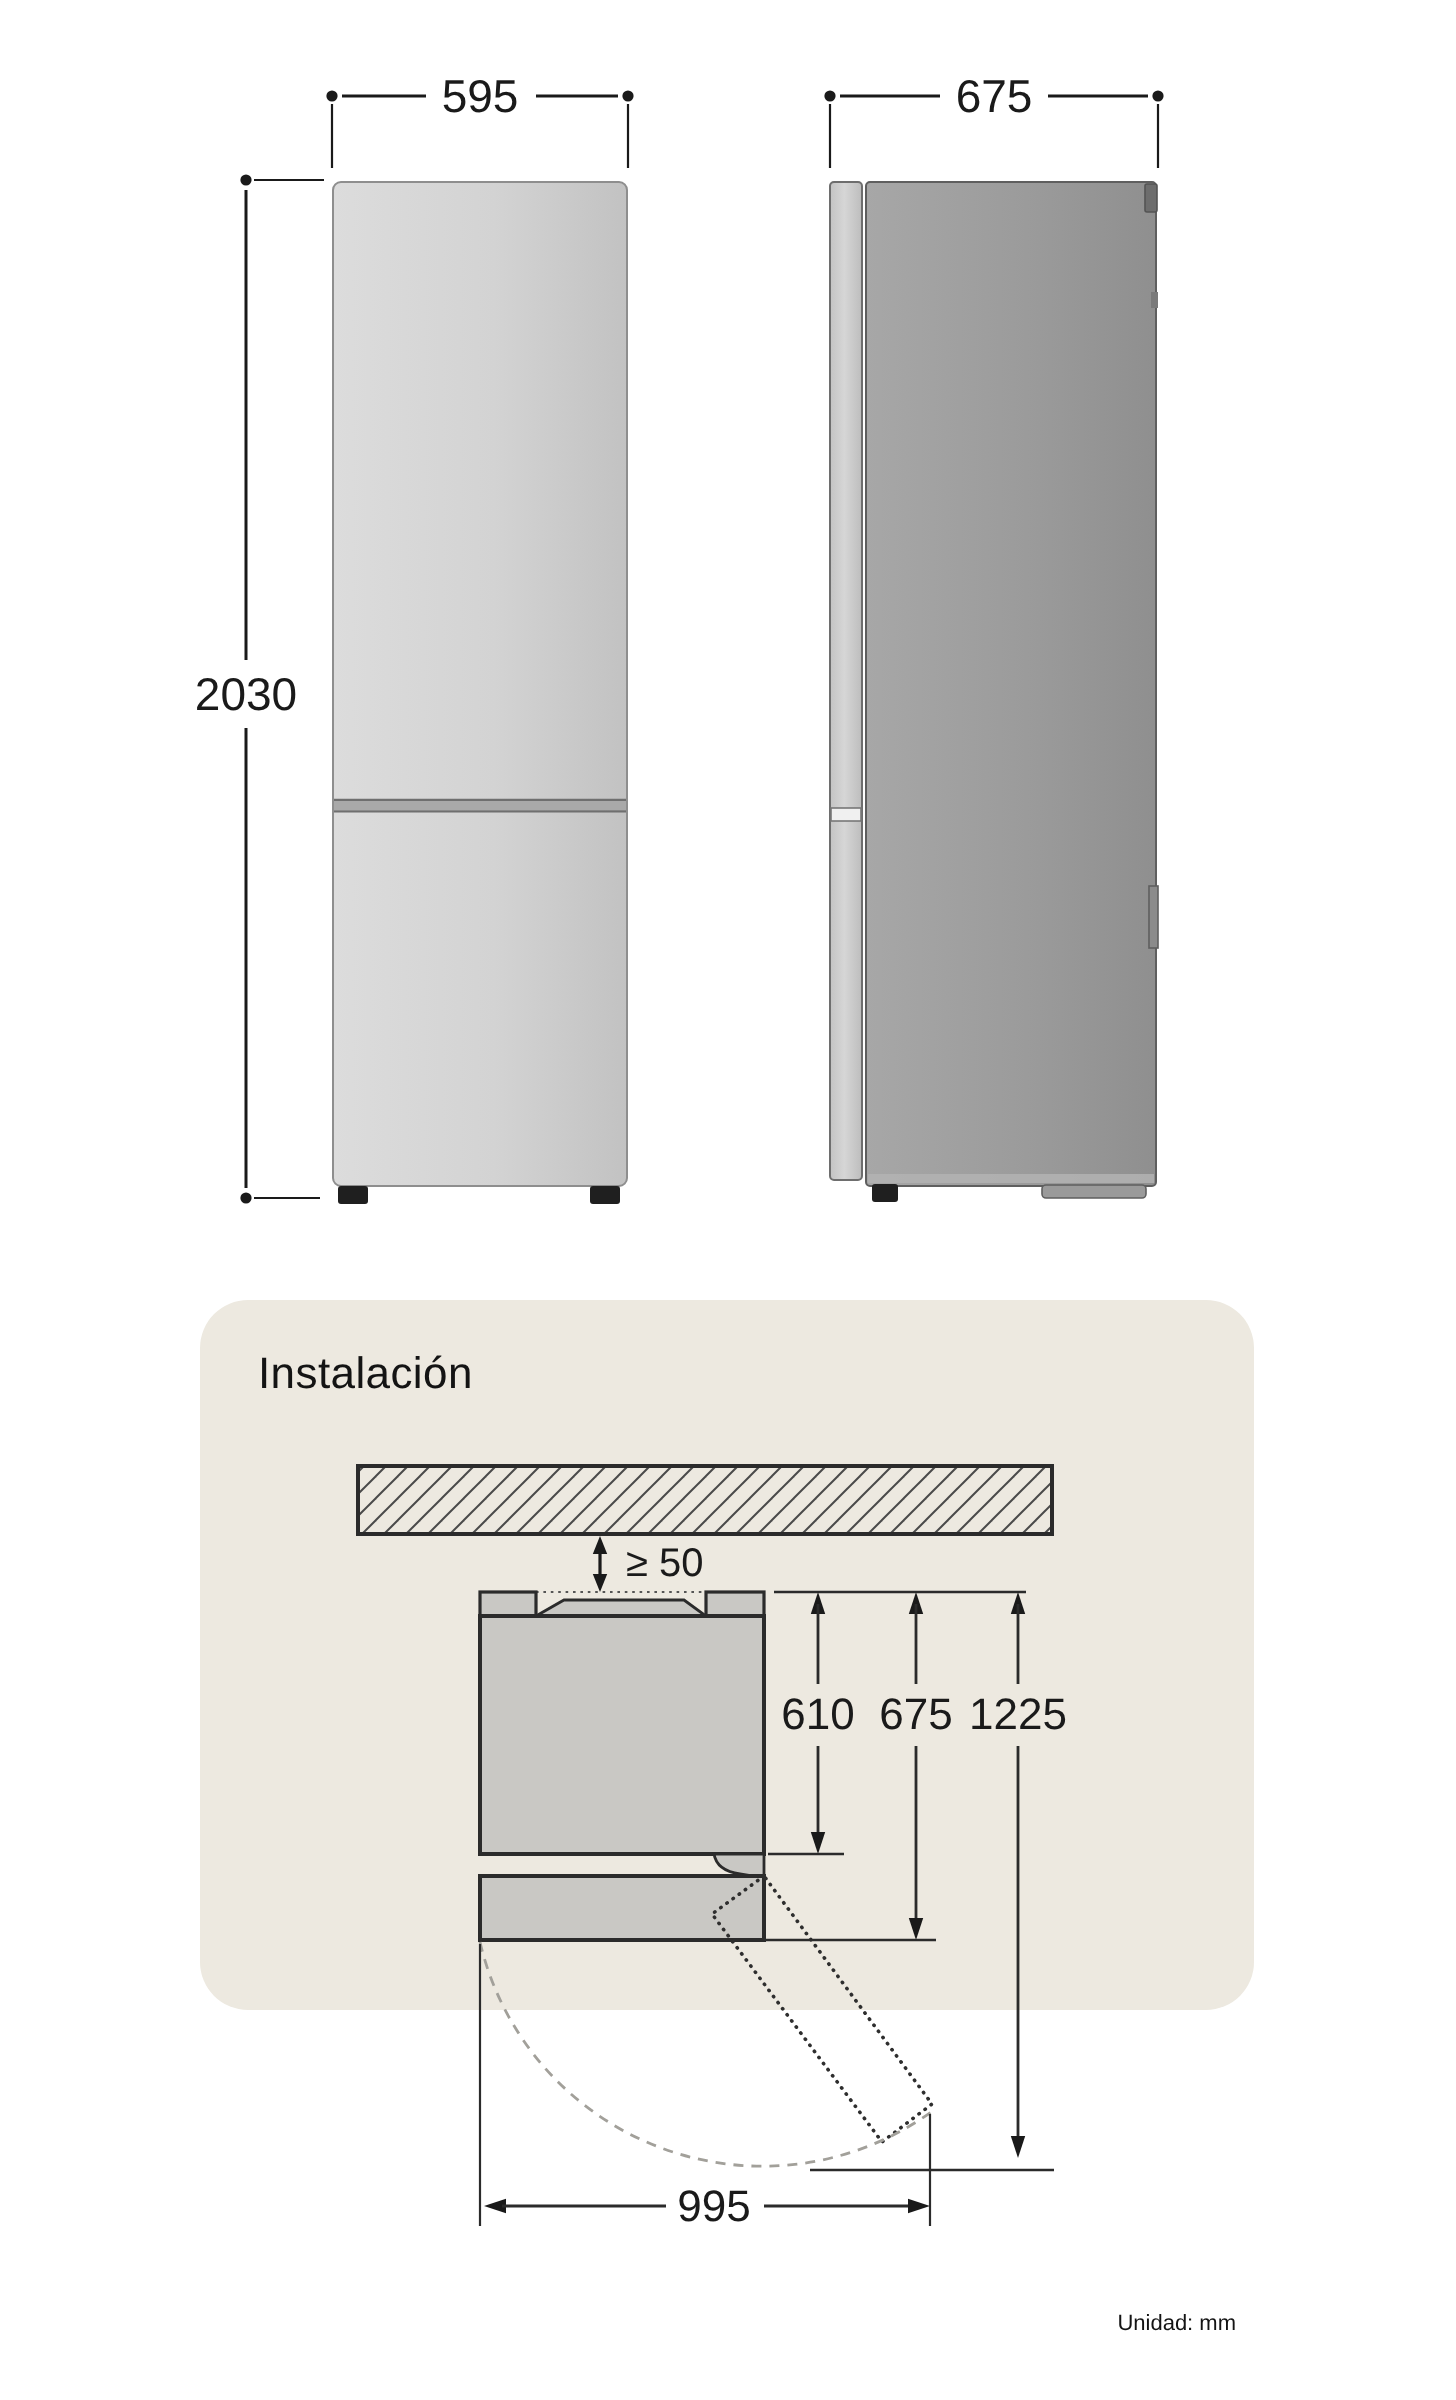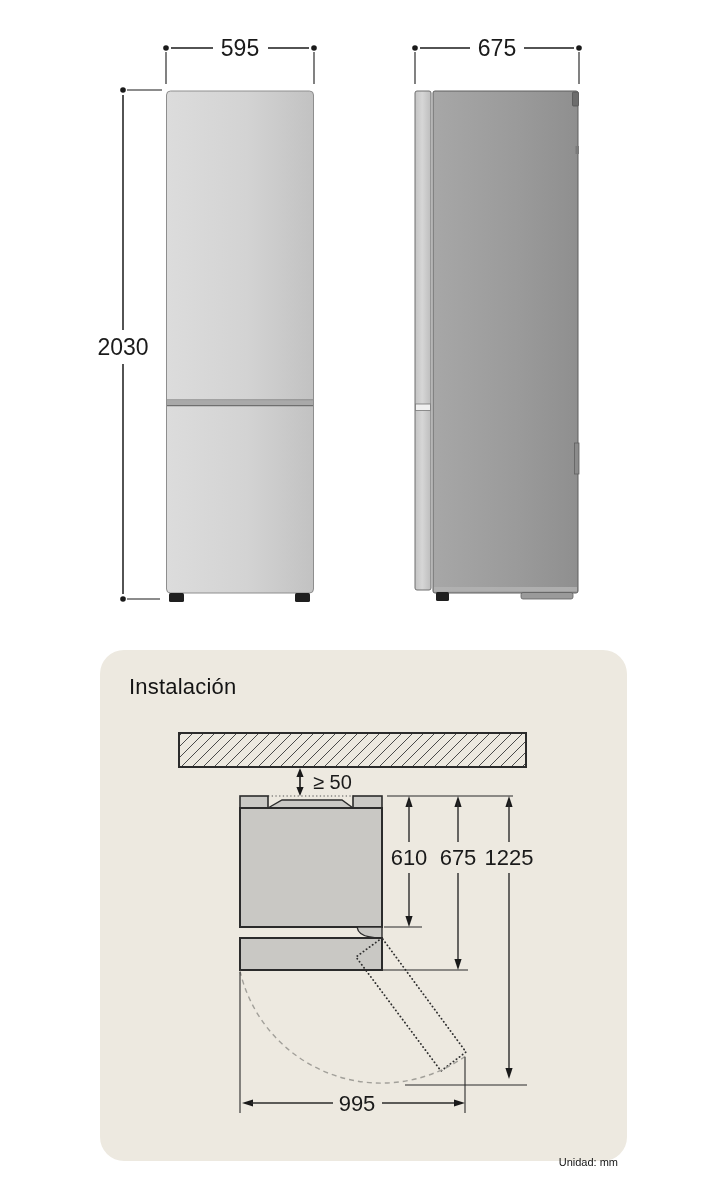--- a/index.html
+++ b/index.html
@@ -1,20 +1,20 @@
 <!DOCTYPE html>
 <html><head>
 <meta charset="utf-8">
 <style>
   * { margin:0; padding:0; box-sizing:border-box; }
   html,body { width:728px; height:1200px; background:#ffffff; overflow:hidden;
     font-family:"Liberation Sans", sans-serif; }
   #stage { position:relative; width:728px; height:1200px; }
   #spec-figure { position:absolute; left:0; top:0; }
-  #installation-card { position:absolute; left:100px; top:650px; width:527px; height:511px;
+  #installation-card { position:absolute; left:100px; top:650px; width:527px; height:355px;
     background:#EDE9E0; border-radius:24px; }
   #installation-title { position:absolute; left:29px; top:24px; font-size:22px;
     font-weight:500; color:#141414; letter-spacing:.2px; }
   #installation-svg { position:absolute; left:0; top:0; }
   #unit-label { position:absolute; top:1156px; right:110px; font-size:11px; color:#141414; }
   text { font-family:"Liberation Sans", sans-serif; fill:#1a1a1a; }
   .dim { font-size:23px; }
   .dim-i { font-size:22px; }
   .clr { font-size:20px; }
 </style>

